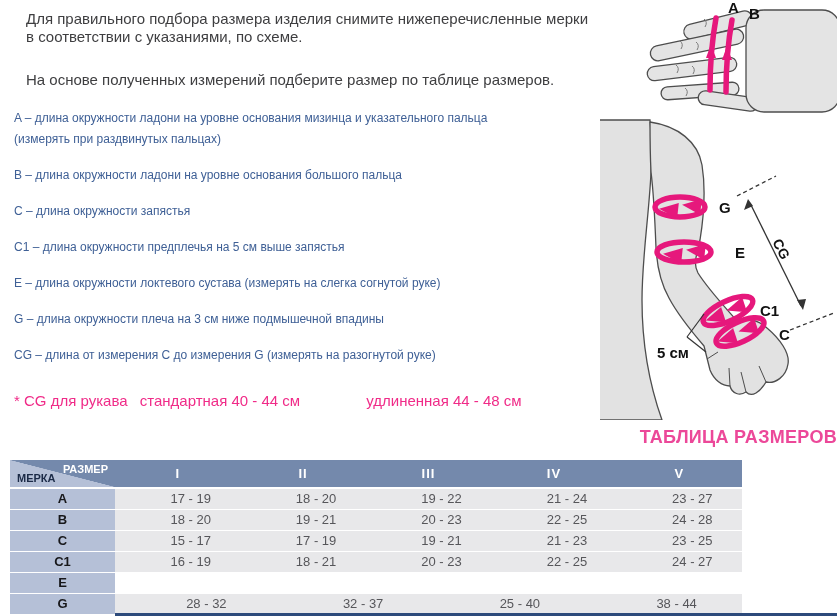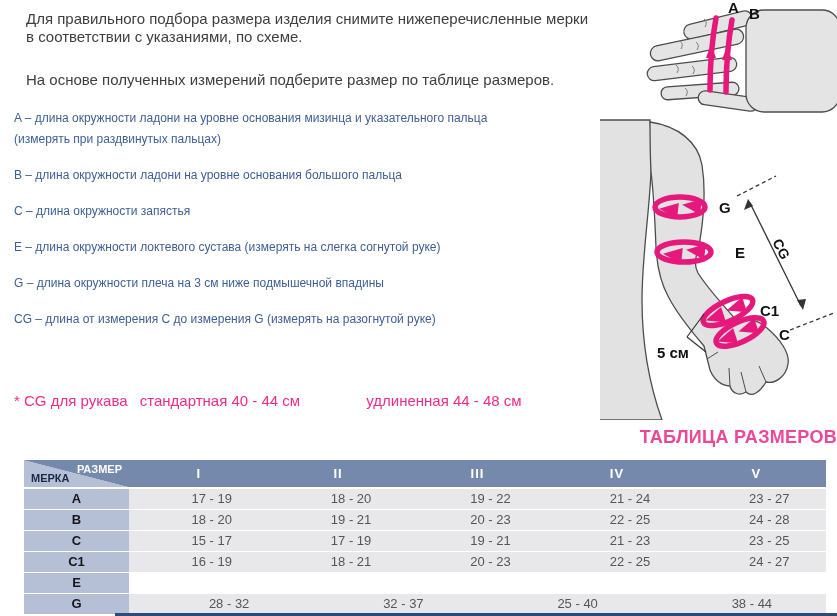--- a/index.html
+++ b/index.html
@@ -14,21 +14,21 @@
   .intro-p2 { top:71px; }
   .mlist { position:absolute; left:14px; top:108px; width:580px;
     color:#3f6096; font-size:12px; line-height:21px; }
   .mitem { margin-bottom:15px; }
   .mitem-a { max-width:490px; }
   .note { position:absolute; left:14px; top:392px; font-size:15px; color:#f02b88; white-space:nowrap; }
   .note .seg-standard { margin-left:8px; }
   .note .seg-extended { margin-left:62px; }
   .tbl-title { position:absolute; top:427px; left:0; width:100%; text-align:right;
     font-size:18px; font-weight:bold; color:#ec4899; letter-spacing:.3px; }
-  .size-table { position:absolute; left:24px; top:460px; width:802px; }
+  .size-table { position:absolute; left:10px; top:460px; width:732px; }
   .thead { display:flex; height:27px; }
   .corner { position:relative; width:105px; height:27px;
     background:linear-gradient(to top right, #b5c0d7 49.6%, #7489ac 50.4%); }
   .corner-top { position:absolute; top:3px; right:7px; font-size:11px; font-weight:bold; color:#ffffff; }
   .corner-bottom { position:absolute; bottom:3px; left:7px; font-size:11px; font-weight:bold; color:#1b2a47; }
   .hcols { flex:1; display:flex; background:#7489ac; }
   .hcol { flex:1; text-align:center; line-height:27px; color:#ffffff;
     font-size:13px; font-weight:bold; letter-spacing:1px; }
   .trow { display:flex; height:20px; margin-top:1px; }
   .trow:first-child { margin-top:2px; }
@@ -44,20 +44,21 @@
 
 <div class="page">
 
   <div class="intro-p intro-p1">Для правильного подбора размера изделия снимите нижеперечисленные мерки в соответствии с указаниями, по схеме.</div>
   <div class="intro-p intro-p2">На основе полученных измерений подберите размер по таблице размеров.</div>
 
   <div class="mlist">
     <div class="mitem mitem-a">A – длина окружности ладони на уровне основания мизинца и указательного пальца (измерять при раздвинутых пальцах)</div>
     <div class="mitem">B – длина окружности ладони на уровне основания большого пальца</div>
     <div class="mitem">C – длина окружности запястья</div>
+    <div class="mitem">C1 – длина окружности предплечья на 5 см выше запястья</div>
     <div class="mitem">E – длина окружности локтевого сустава (измерять на слегка согнутой руке)</div>
     <div class="mitem">G – длина окружности плеча на 3 см ниже подмышечной впадины</div>
     <div class="mitem">CG – длина от измерения C до измерения G (измерять на разогнутой руке)</div>
   </div>
 
   <div class="note">
     <span>* CG для рукава</span>
     <span class="seg-standard">стандартная 40 - 44 см</span>
     <span class="seg-extended">удлиненная 44 - 48 см</span>
   </div>

